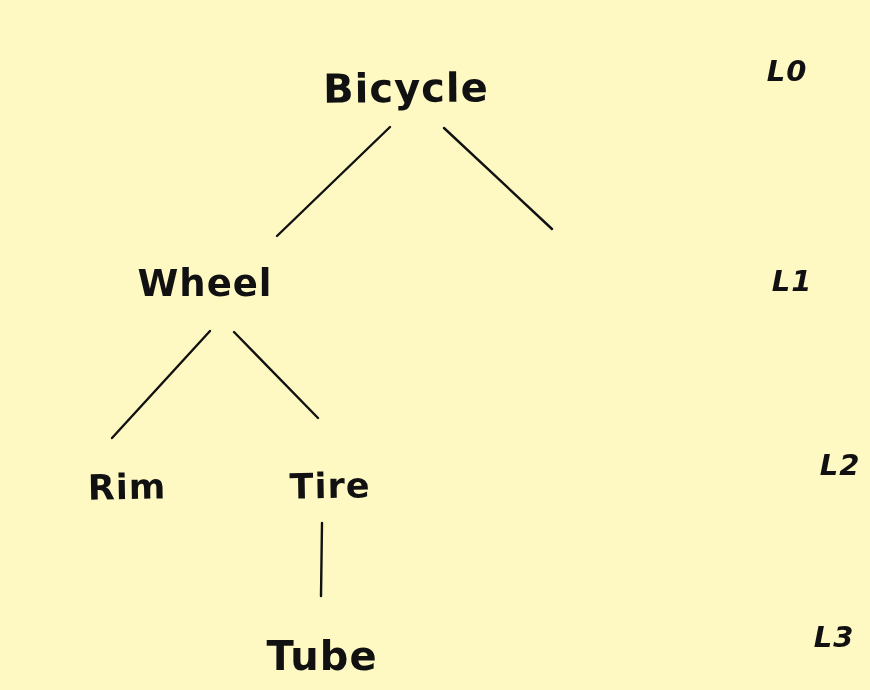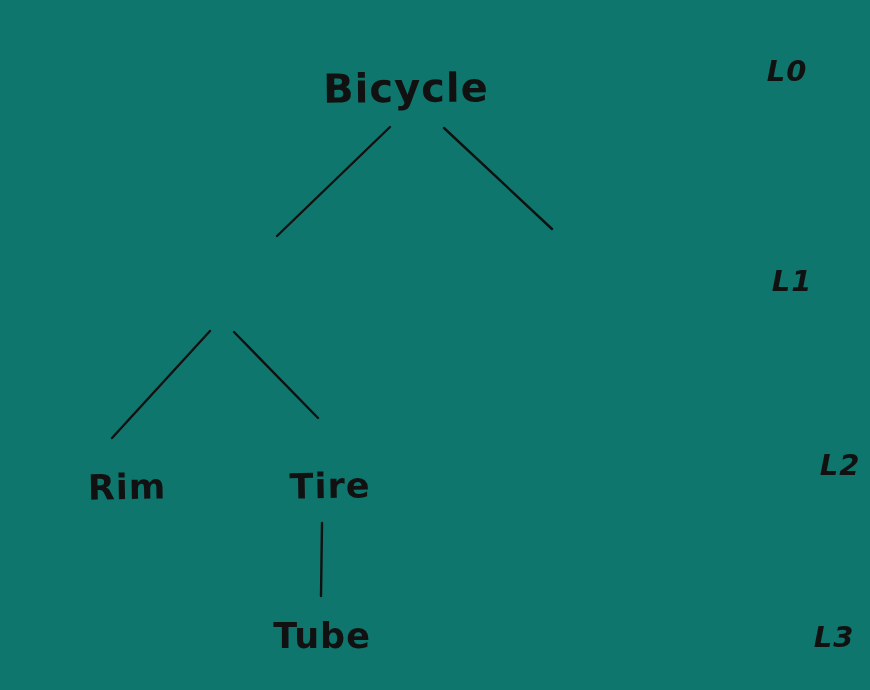--- a/index.html
+++ b/index.html
@@ -4,21 +4,21 @@
 <style>
   html, body {
     margin: 0;
     padding: 0;
     background: #ffffff;
   }
   .canvas {
     position: relative;
     width: 870px;
     height: 690px;
-    background: #0f766e;
+    background: #fef9c3;
     overflow: hidden;
     font-family: "DejaVu Sans", sans-serif;
   }
   .edges {
     position: absolute;
     left: 0;
     top: 0;
     width: 870px;
     height: 690px;
     pointer-events: none;
@@ -32,21 +32,21 @@
     position: absolute;
     transform: translate(-50%, -50%);
     color: #111111;
     font-weight: bold;
     white-space: nowrap;
     letter-spacing: 1px;
   }
   .lv0 { font-size: 40px; transform: translate(-50%, -50%) rotate(-0.5deg); }
   .lv1 { font-size: 37px; }
   .lv2 { font-size: 35px; transform: translate(-50%, -50%) rotate(-1deg); }
-  .lv3 { font-size: 35px; }
+  .lv3 { font-size: 40px; margin-top: 20px; }
   .level-label {
     position: absolute;
     transform: translate(-50%, -50%);
     color: #111111;
     font-weight: bold;
     font-style: italic;
     font-size: 29px;
     white-space: nowrap;
     letter-spacing: 1px;
   }
@@ -59,20 +59,21 @@
   <svg id="edges" class="edges" viewBox="0 0 870 690" xmlns="http://www.w3.org/2000/svg">
       <line x1="390" y1="127" x2="277" y2="236" stroke="#111111"></line>
       <line x1="444" y1="128" x2="552" y2="229" stroke="#111111"></line>
       <line x1="210" y1="331" x2="112" y2="438" stroke="#111111"></line>
       <line x1="234" y1="332" x2="318" y2="418" stroke="#111111"></line>
       <line x1="322" y1="523" x2="321" y2="596" stroke="#111111"></line>
     </svg>
 
   <span class="node lv0" style="left: 406px; top: 88px;">Bicycle</span>
 
+  <span class="node lv1" style="left: 205px; top: 283px;">Wheel</span>
 
 
   <span class="node lv2" style="left: 127px; top: 487px;">Rim</span>
 
   <span class="node lv2" style="left: 330px; top: 486px;">Tire</span>
 
   <span class="node lv3" style="left: 322px; top: 636px;">Tube</span>
 
   <span class="level-label" style="left: 787px; top: 71px;">L0</span>
 

